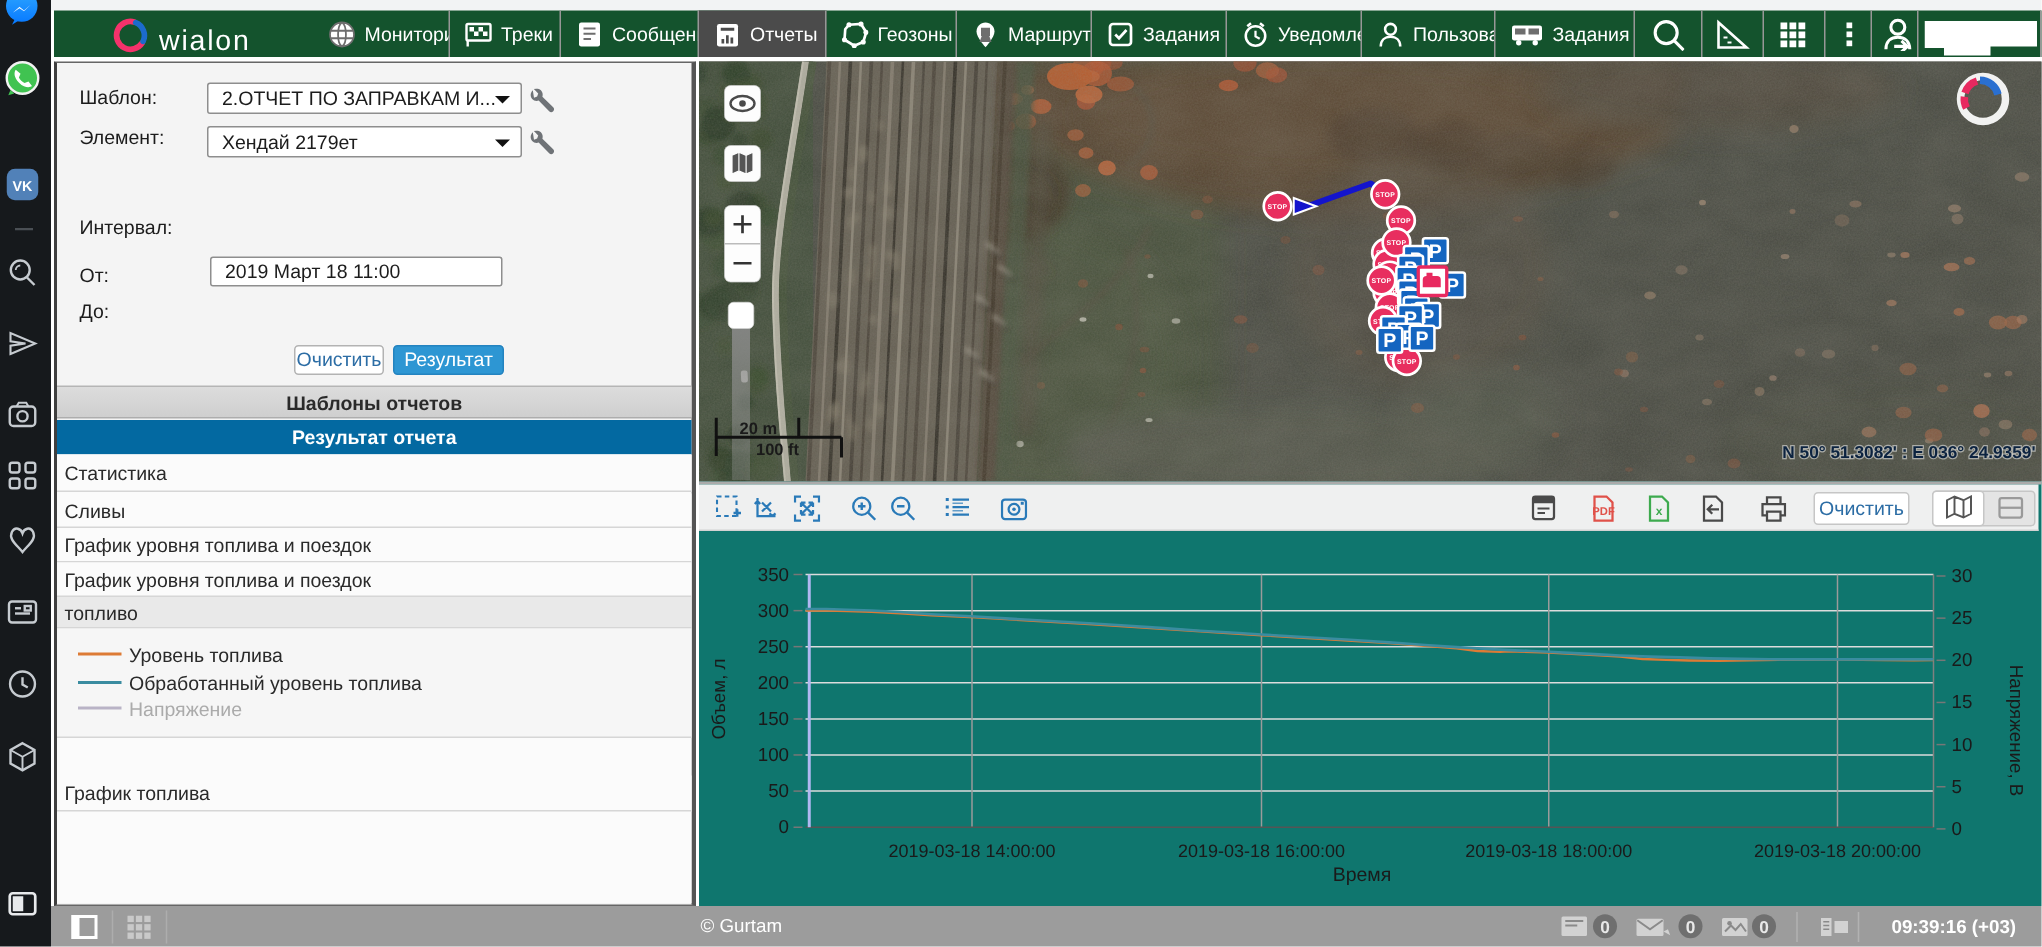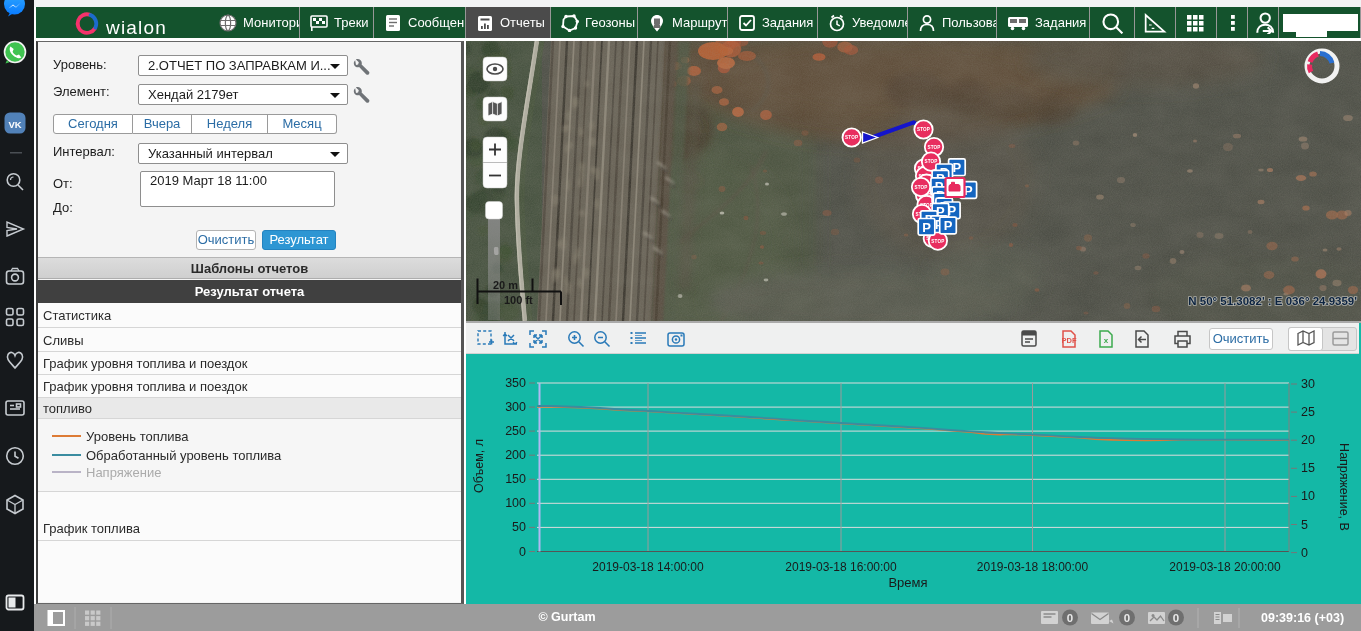--- a/index.html
+++ b/index.html
@@ -7,26 +7,26 @@
 #sidebar{left:0;top:0;width:34px;height:631px;background:#16191c}
 #topstrip{left:34px;top:0;width:1327px;height:7px;background:#f2f3f4}
 #nav{left:36px;top:7px;width:1325px;height:31px;background:#14532d;color:#fff;font-size:13px}
 .navtile{position:absolute;top:0;height:31px;border-right:1px solid #979797;display:flex;align-items:center;overflow:hidden;white-space:nowrap}
 .navtile .lbl{margin-left:6px}
 .navact{background:#4b4b4b}
 #lpanel{left:36px;top:41px;width:428px;height:563px;background:#f4f4f4;border:1px solid #666;border-left:2px solid #3f3f3f;border-right:3px solid #555}
 .flabel{position:absolute;font-size:13px;color:#1c1c1c}
 .fsel{position:absolute;left:100px;width:210px;height:21px;background:#fff;border:1px solid #8e8e8e;border-radius:2px;font-size:13px;color:#1c1c1c;line-height:19px;padding-left:9px}
 .fsel .arr{position:absolute;right:7px;top:8px;width:0;height:0;border-left:5px solid transparent;border-right:5px solid transparent;border-top:5px solid #111}
-.finp{position:absolute;left:102px;width:195px;height:36px;background:#fff;border:1px solid #8e8e8e;border-radius:2px;font-size:13px;color:#1c1c1c;line-height:18px;padding-left:9px}
+.finp{position:absolute;left:102px;width:195px;height:20px;background:#fff;border:1px solid #8e8e8e;border-radius:2px;font-size:13px;color:#1c1c1c;line-height:18px;padding-left:9px}
 .tabb{position:absolute;top:0;height:20px;background:#fff;border:1px solid #9a9a9a;color:#2c6da5;font-size:13px;text-align:center;line-height:18px}
 .hdr1{position:absolute;left:0;width:100%;text-align:center;font-weight:bold;font-size:13px}
 .lrow{position:absolute;left:0;width:423px;font-size:13px;color:#2a2a2a;padding-left:5px;border-bottom:1px solid #d6d6d6;background:#fbfbfb;line-height:23px;height:23px}
 #map{left:466px;top:41px;width:895px;height:280px;background:#4f5248}
-#chart{left:466px;top:321px;width:895px;height:283px;background:#14b8a6;border-top:2px solid #aaa}
+#chart{left:466px;top:321px;width:895px;height:283px;background:#0f766e;border-top:2px solid #aaa}
 #ctoolbar{position:absolute;left:0;top:0;width:893px;height:31px;background:#eff0f0;border-bottom:1px solid #d2d2d2}
 #bottombar{left:34px;top:604px;width:1327px;height:27px;background:#9c9c9c}
 </style></head>
 <body>
 <div class="abs" id="sidebar"><svg width="34" height="631" viewBox="0 0 34 631">
 <defs>
         <linearGradient id="msgr" x1="0" y1="0" x2="0" y2="1">
           <stop offset="0" stop-color="#2ea7ff"></stop>
           <stop offset="1" stop-color="#0a7cff"></stop>
         </linearGradient>
@@ -212,45 +212,38 @@
         <path d="M3.5 17 C 3.5 12.5 6.5 10.5 10 10.5 C 13.5 10.5 16.5 12.5 16.5 17" fill="none" stroke="#fff" stroke-width="1.7"></path>
         <path d="M8 15.5 h7 m-3 -3 l3.2 3 l-3.2 3" stroke="#fff" stroke-width="1.7" fill="none"></path>
       </svg>
     </div>
 <div class="navtile" style="left:1243px;width:82px"></div>
 <svg class="abs" style="left:1247px;top:0" width="78" height="31" viewBox="0 0 78 31">
       <path d="M0 7 h75 v17 h-31 v6 h-31 v-5 h-13 z" fill="#fff"></path>
     </svg>
 </div>
 <div class="abs" id="lpanel">
-    <div class="flabel" style="left:15px;top:15px">Уровень:</div>
+    <div class="flabel" style="left:15px;top:15px">Шаблон:</div>
 <div class="fsel" style="top:13px">2.ОТЧЕТ ПО ЗАПРАВКАМ И...<span class="arr"></span></div>
 <svg class="abs" style="left:314px;top:17px" width="19" height="18" viewBox="0 0 19 18">
       <path d="M3.2 1.2 c-1.8 1.8 -1.8 4.2 -.4 5.8 c1 1.1 2.8 1.6 4.3 1l7 7.2 c.8.8 2 .8 2.7 0 c.8-.8.8-2 0-2.7 l-7.2-7 c.5-1.5.1-3.2-1-4.3 c-1.3-1.2-3.2-1.5-4.7-.8 l2.9 2.9 l-.7 2.1 l-2.1.7 Z" fill="#6f7377"></path>
     </svg>
 <div class="flabel" style="left:15px;top:42px">Элемент:</div>
 <div class="fsel" style="top:42px">Хендай 2179ет<span class="arr"></span></div>
 <svg class="abs" style="left:314px;top:45px" width="19" height="18" viewBox="0 0 19 18">
       <path d="M3.2 1.2 c-1.8 1.8 -1.8 4.2 -.4 5.8 c1 1.1 2.8 1.6 4.3 1l7 7.2 c.8.8 2 .8 2.7 0 c.8-.8.8-2 0-2.7 l-7.2-7 c.5-1.5.1-3.2-1-4.3 c-1.3-1.2-3.2-1.5-4.7-.8 l2.9 2.9 l-.7 2.1 l-2.1.7 Z" fill="#6f7377"></path>
     </svg>
-<div style="position:absolute;left:15px;top:72px;width:284px;height:20px">
-<div class="tabb" style="left:0;width:80px;border-radius:3px 0 0 3px">Сегодня</div>
-<div class="tabb" style="left:80px;width:59px;border-left:none">Вчера</div>
-<div class="tabb" style="left:139px;width:76px;border-left:none">Неделя</div>
-<div class="tabb" style="left:215px;width:69px;border-left:none;border-radius:0 3px 3px 0">Месяц</div>
-</div>
 <div class="flabel" style="left:15px;top:102px">Интервал:</div>
-<div class="fsel" style="top:101px">Указанный интервал<span class="arr"></span></div>
 <div class="flabel" style="left:15px;top:134px">От:</div>
 <div class="finp" style="top:129px">2019 Март 18 11:00</div>
 <div class="flabel" style="left:15px;top:158px">До:</div>
 <div style="position:absolute;left:158px;top:188px;width:60px;height:20px;background:#fff;border:1px solid #b3b3b3;border-radius:3px;color:#2c6da5;font-size:13px;text-align:center;line-height:18px">Очистить</div>
 <div style="position:absolute;left:224px;top:188px;width:74px;height:20px;background:#2d96d3;border:1px solid #2383c0;border-radius:3px;color:#fff;font-size:13px;text-align:center;line-height:18px">Результат</div>
 <div class="hdr1" style="top:215px;height:22px;line-height:22px;background:linear-gradient(#dcdcdc,#cfcfcf);border-top:1px solid #b5b5b5;border-bottom:1px solid #adadad;color:#2a2a2a">Шаблоны отчетов</div>
-<div class="hdr1" style="top:238px;height:23px;line-height:23px;background:#404040;color:#fff">Результат отчета</div>
+<div class="hdr1" style="top:238px;height:23px;line-height:23px;background:#0369a1;color:#fff">Результат отчета</div>
 <div style="position:absolute;left:0;top:261px;width:423px;height:299px;background:#fbfbfb"></div>
 <div class="lrow" style="top:261px;height:25px;line-height:25px">Статистика</div>
 <div class="lrow" style="top:287px">Сливы</div>
 <div class="lrow" style="top:310px">График уровня топлива и поездок</div>
 <div class="lrow" style="top:333px">График уровня топлива и поездок</div>
 <div class="lrow" style="top:356px;background:#e9e9e9;height:21px;line-height:21px">топливо</div>
 <div style="position:absolute;left:0;top:377px;width:423px;height:73px;background:#f6f6f6;border-bottom:1px solid #d6d6d6;font-size:13px;color:#2a2a2a">
 <div style="position:absolute;left:14px;top:16px;width:29px;height:2px;background:#dd7b35"></div>
       <div style="position:absolute;left:48px;top:10px">Уровень топлива</div>
 <div style="position:absolute;left:14px;top:35px;width:29px;height:2px;background:#3a8ca0"></div>
@@ -808,21 +801,21 @@
         <rect x="56.6" y="6.5" width="4.2" height="4.2"></rect>
         <rect x="62.2" y="6.5" width="4.2" height="4.2"></rect>
         <rect x="51" y="12.1" width="4.2" height="4.2"></rect>
         <rect x="56.6" y="12.1" width="4.2" height="4.2"></rect>
         <rect x="62.2" y="12.1" width="4.2" height="4.2"></rect>
         <rect x="51" y="17.7" width="4.2" height="4.2"></rect>
         <rect x="56.6" y="17.7" width="4.2" height="4.2"></rect>
         <rect x="62.2" y="17.7" width="4.2" height="4.2"></rect>
       </g>
 </svg>
-<div style="position:absolute;left:433px;top:6px;width:200px;text-align:center;color:#fff;font-size:12.5px;font-weight:bold">© Gurtam</div>
+<div style="position:absolute;left:433px;top:6px;width:200px;color:#fff;font-size:12.5px;font-weight:normal">© Gurtam</div>
 <svg class="abs" style="left:1005px;top:4px" width="322" height="20" viewBox="0 0 322 20">
 <g fill="#d2d2d2">
         <rect x="2" y="3" width="17" height="13" rx="1"></rect>
         <rect x="31" y="5.5" width="3" height="3" fill="#6f6f6f"></rect>
       </g>
 <path d="M4.5 6 h12 M4.5 9 h8" stroke="#8a8a8a" stroke-width="1.3"></path>
 <circle cx="31" cy="9.5" r="8" fill="#6f6f6f"></circle>
       <text x="31" y="14" font-size="11.5" font-weight="bold" fill="#e8e8e8" text-anchor="middle">0</text>
 <rect x="52" y="4.5" width="18" height="11.5" rx="1" fill="#d2d2d2"></rect>
       <path d="M52.5 5.5 l8.5 6 l8.5-6" stroke="#8a8a8a" stroke-width="1.3" fill="none"></path>

